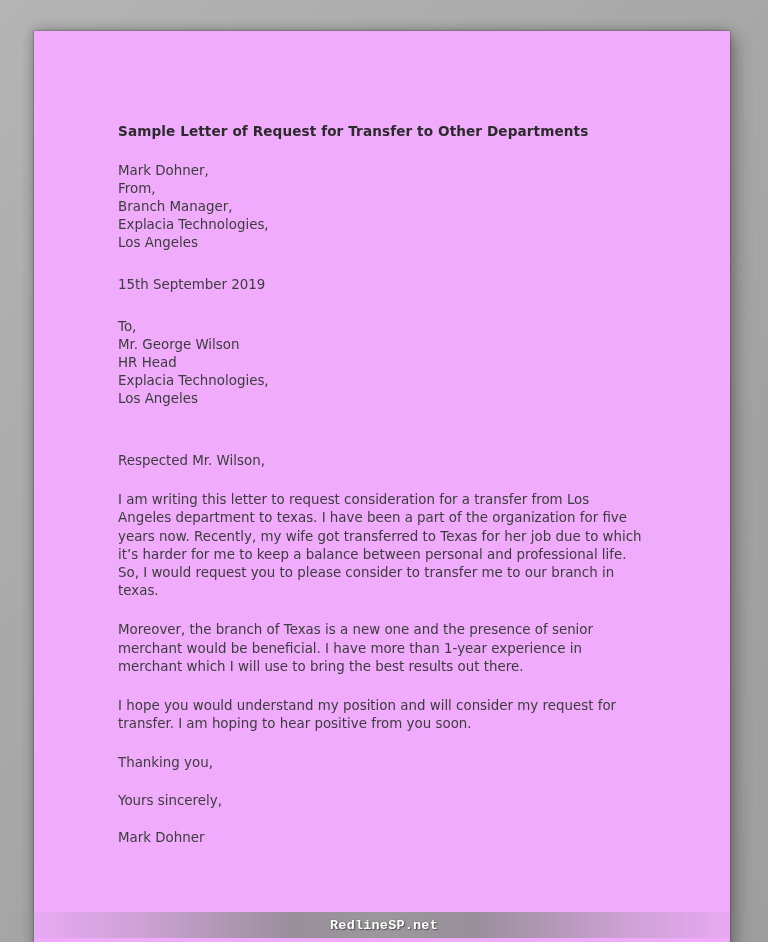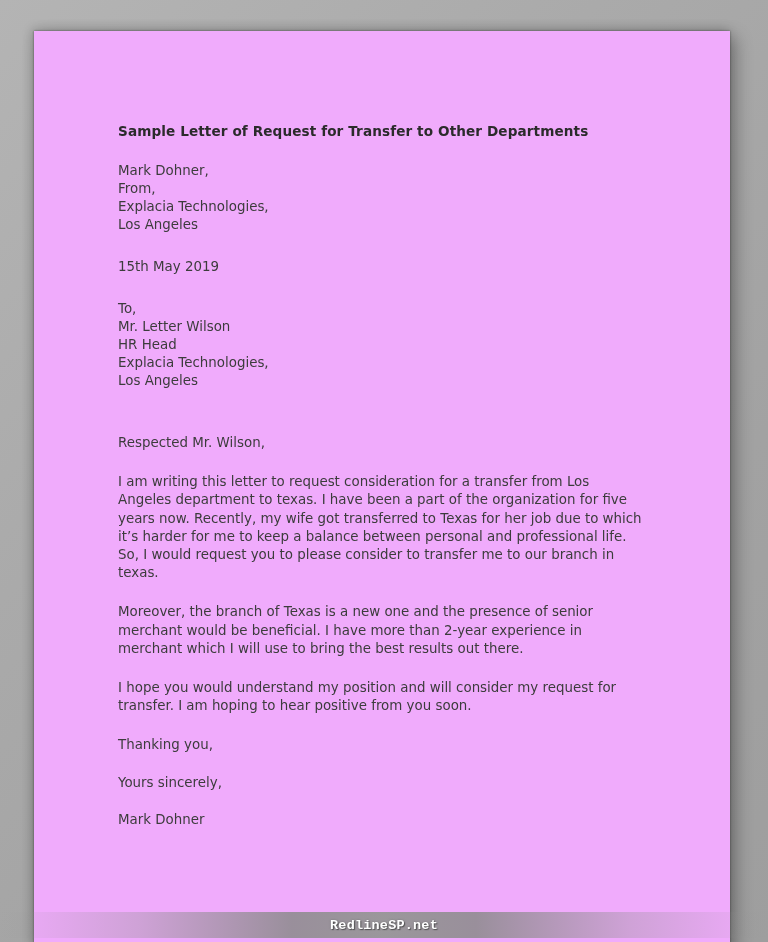--- a/index.html
+++ b/index.html
@@ -114,54 +114,55 @@
 
   <div class="letter-body">
 
     <h1 class="letter-title">Sample Letter of Request for Transfer to Other Departments</h1>
 
     <div class="gap-title"></div>
 
     <div class="block">
       <span class="line">Mark Dohner,</span>
       <span class="line">From,</span>
+      <span class="line">Branch Manager,</span>
       <span class="line">Explacia Technologies,</span>
       <span class="line">Los Angeles</span>
     </div>
 
     <div class="gap-after-from"></div>
 
     <div class="block">
-      <span class="line">15th May 2019</span>
+      <span class="line">15th September 2019</span>
     </div>
 
     <div class="gap-after-date"></div>
 
     <div class="block">
       <span class="line">To,</span>
-      <span class="line">Mr. Letter Wilson</span>
+      <span class="line">Mr. George Wilson</span>
       <span class="line">HR Head</span>
       <span class="line">Explacia Technologies,</span>
       <span class="line">Los Angeles</span>
     </div>
 
     <div class="gap-after-to"></div>
 
 
     <div class="gap-sm"></div>
 
     <p class="para">Respected Mr. Wilson,</p>
 
     <div class="gap-sm"></div>
 
     <p class="para">I am writing this letter to request consideration for a transfer from Los Angeles department to texas. I have been a part of the organization for five years now. Recently, my wife got transferred to Texas for her job due to which it’s harder for me to keep a balance between personal and professional life. So, I would request you to please consider to transfer me to our branch in texas.</p>
 
     <div class="gap-para"></div>
 
-    <p class="para">Moreover, the branch of Texas is a new one and the presence of senior merchant would be beneficial. I have more than 2-year experience in merchant which I will use to bring the best results out there.</p>
+    <p class="para">Moreover, the branch of Texas is a new one and the presence of senior merchant would be beneficial. I have more than 1-year experience in merchant which I will use to bring the best results out there.</p>
 
     <div class="gap-para"></div>
 
     <p class="para">I hope you would understand my position and will consider my request for transfer. I am hoping to hear positive from you soon.</p>
 
     <div class="gap-para"></div>
 
     <p class="para">Thanking you,</p>
 
     <div class="gap-close"></div>

